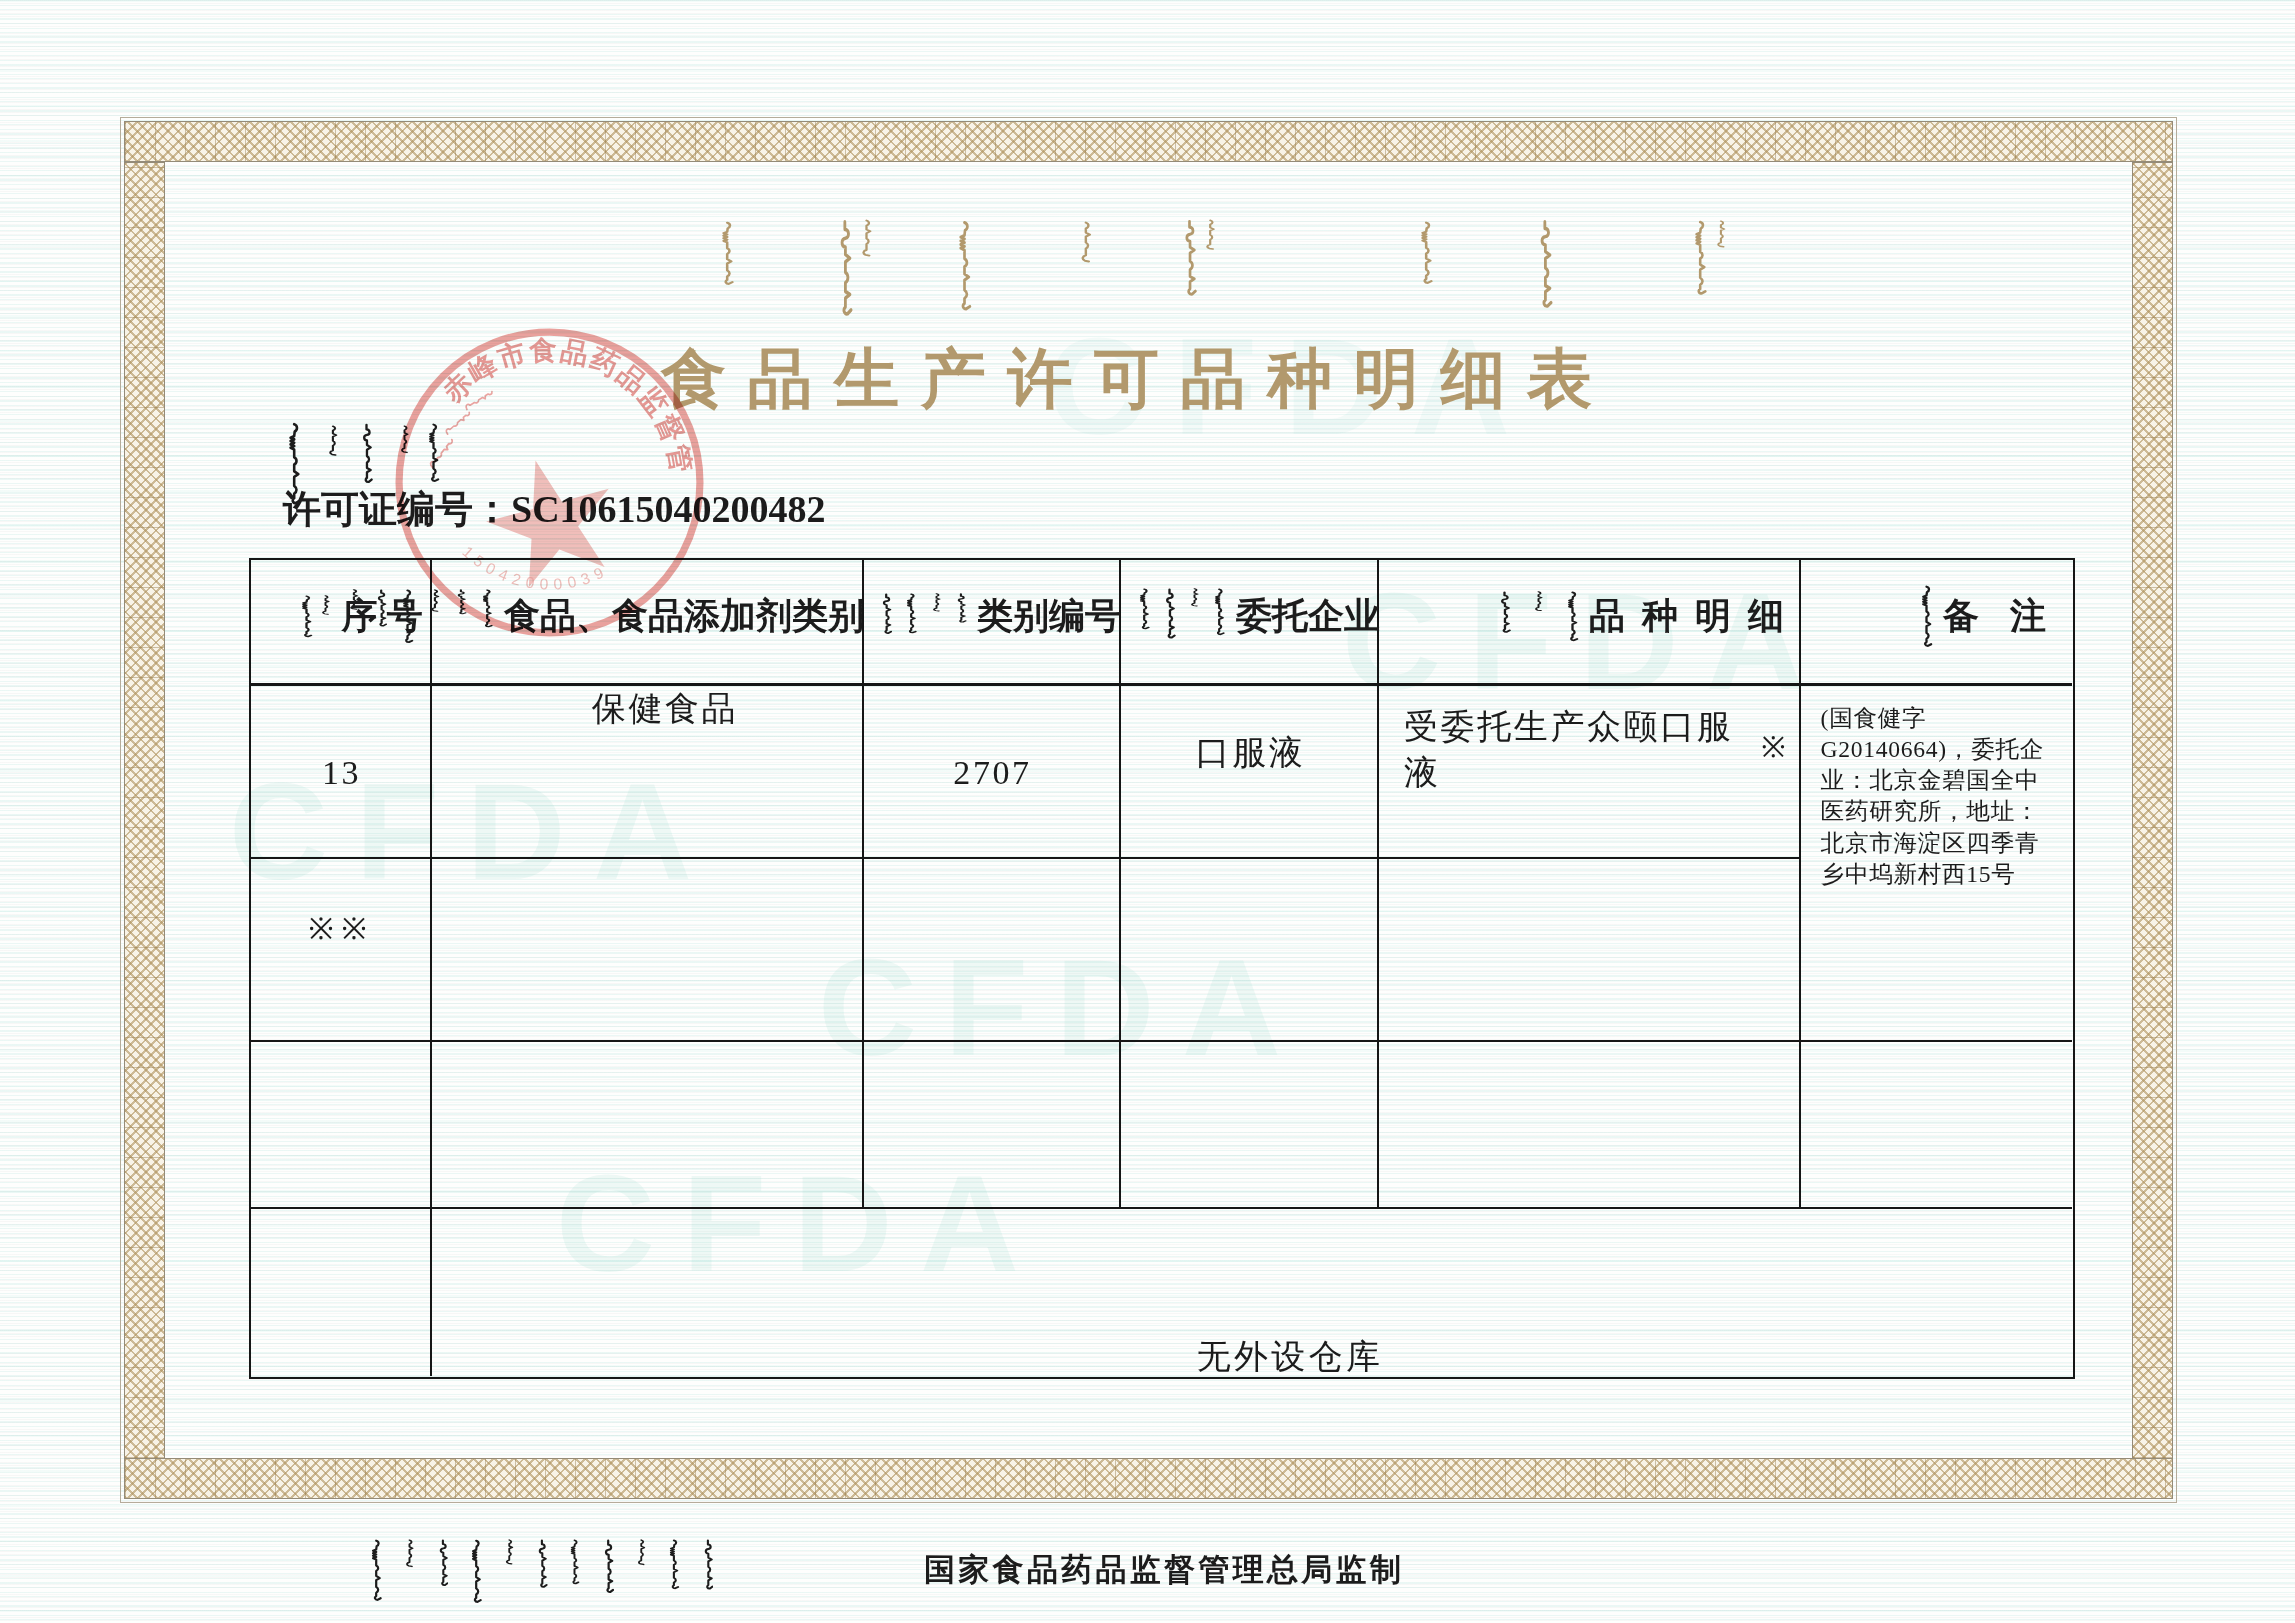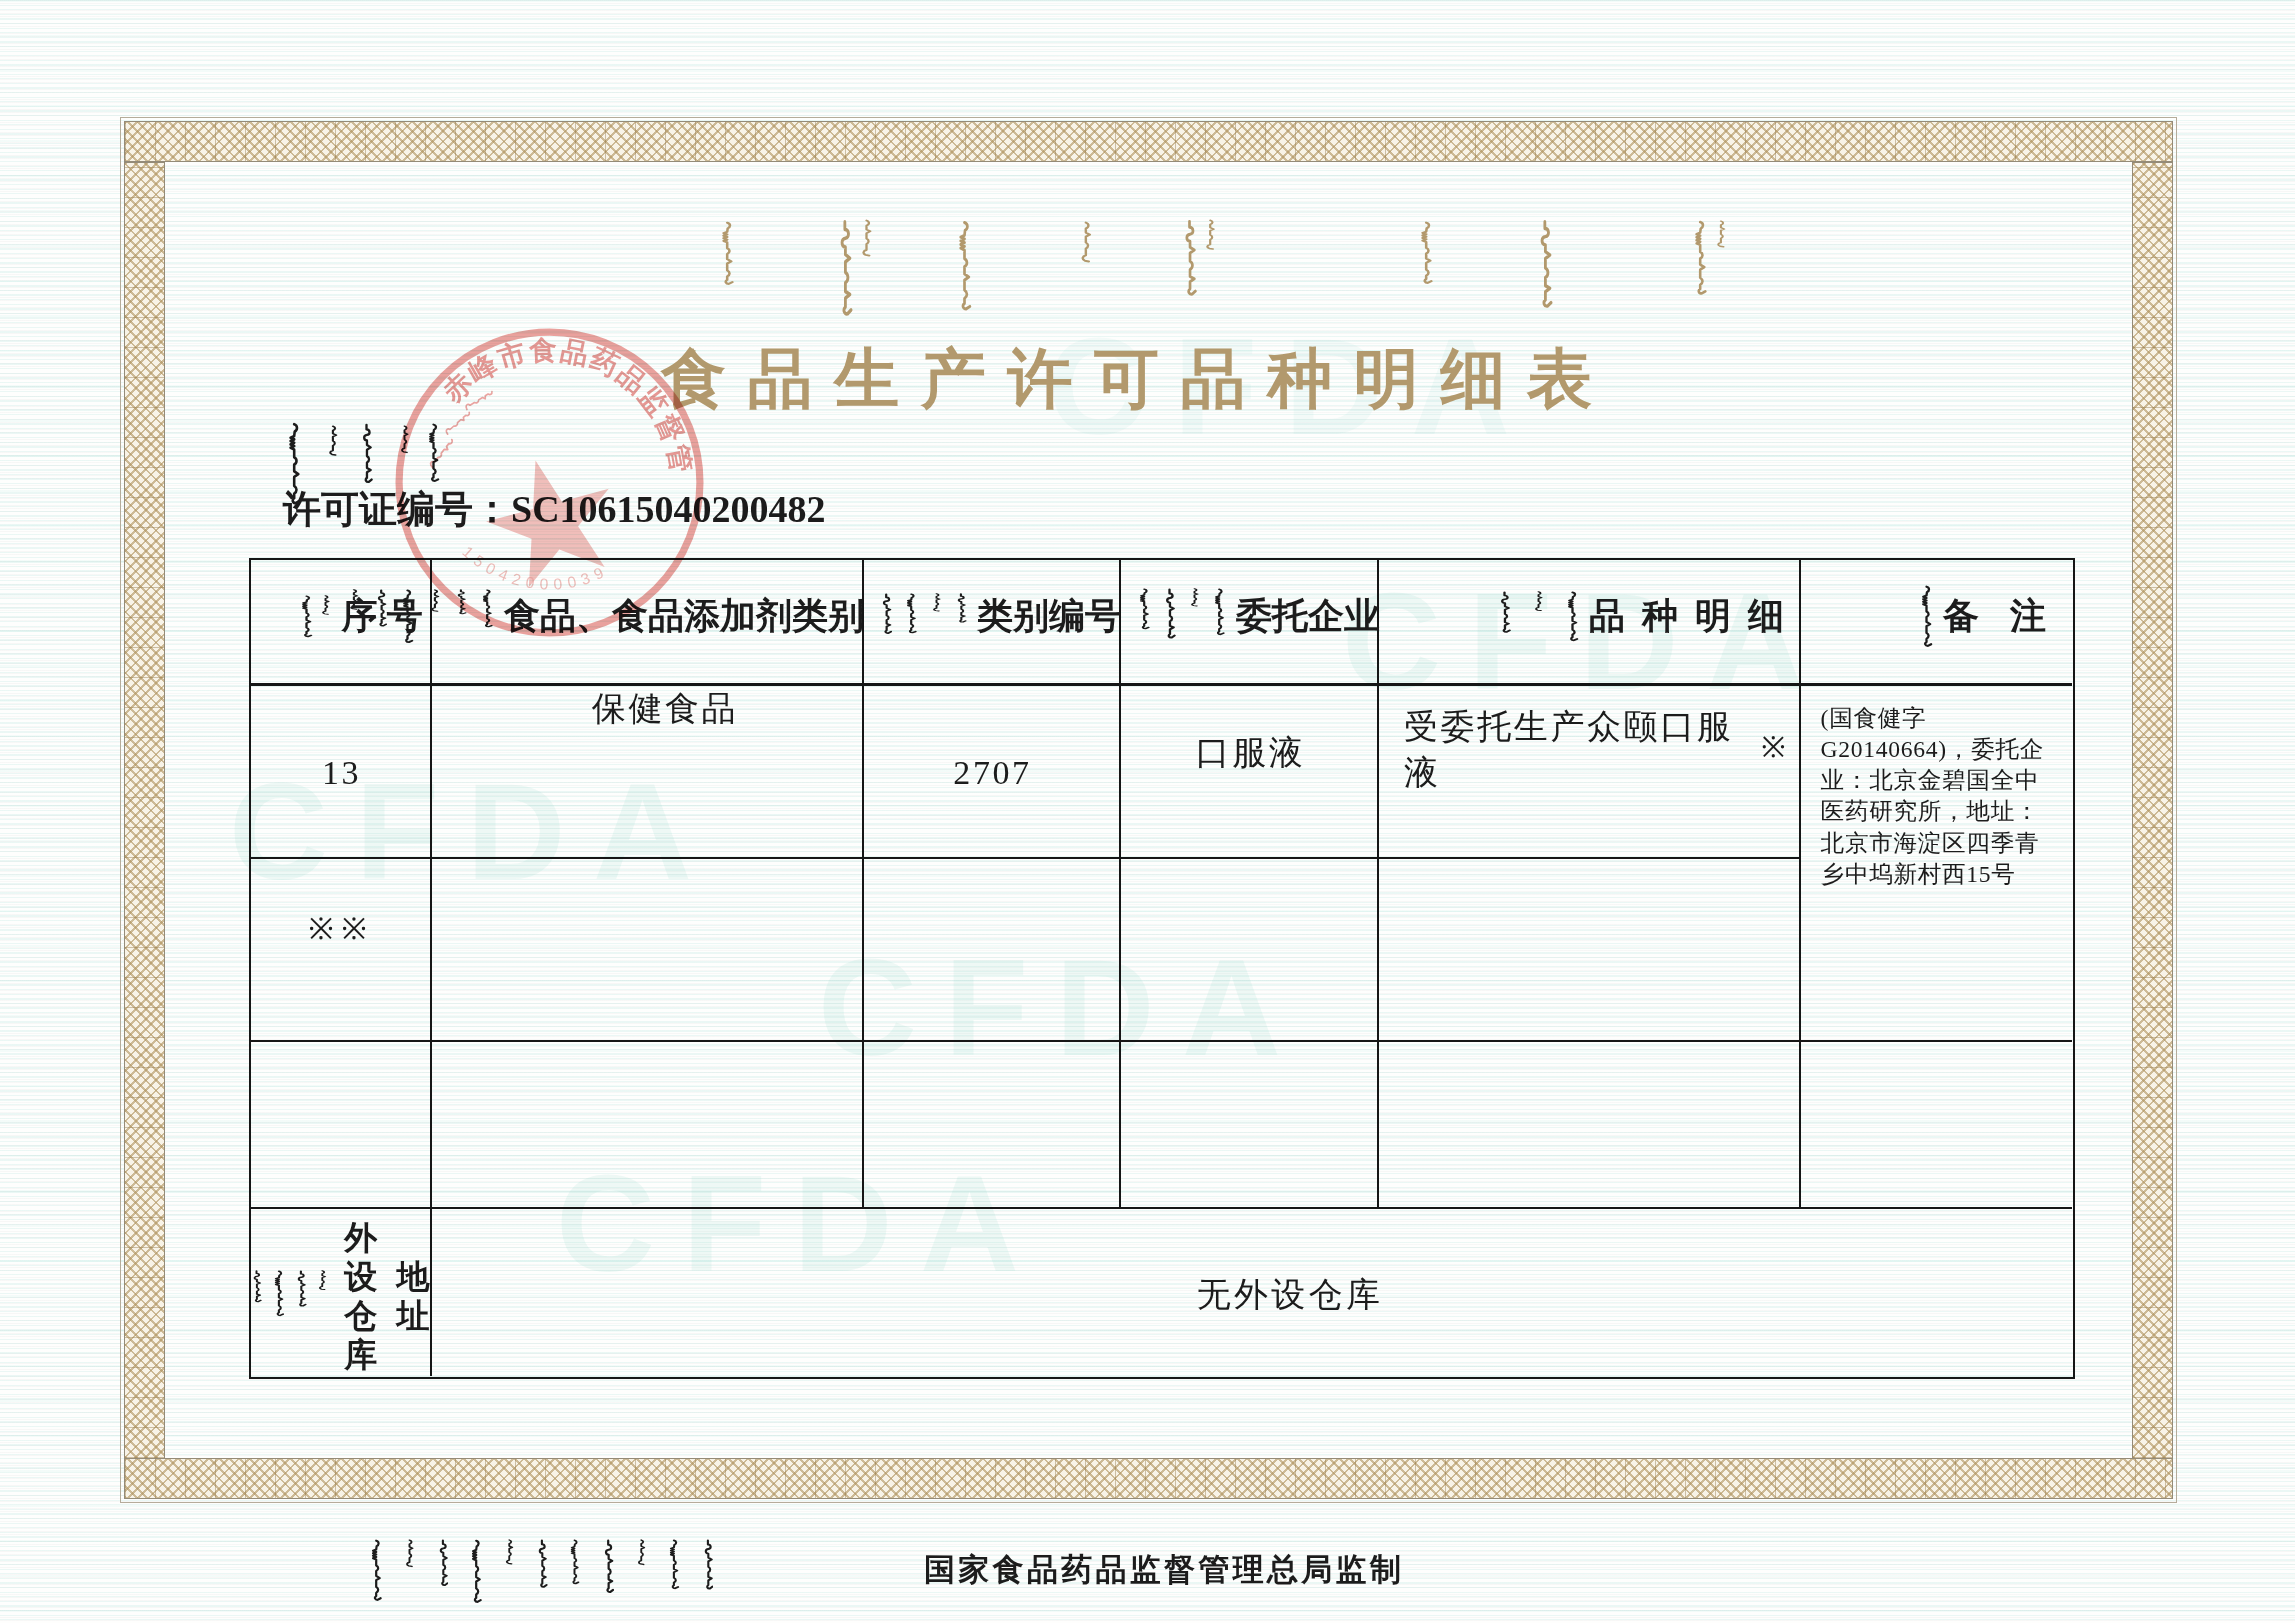--- a/index.html
+++ b/index.html
@@ -51,21 +51,21 @@
   .hcell{justify-content:flex-end; padding-bottom:13px; gap:10.5px;}
   .hlabel{font-size:36px; font-weight:bold; white-space:nowrap;}
   .ls-14{letter-spacing:9.2px;} .ls-26{letter-spacing:17px;} .ls-48{letter-spacing:31px;}
   .dtext{font-size:34px; letter-spacing:2.6px;}
   .mark{font-size:30px; letter-spacing:7.9px;}
   .remark{font-size:23.6px; line-height:1.32; text-align:left; align-items:flex-start;
           justify-content:flex-start; padding:17px 17px 0 19.6px; letter-spacing:0.7px;}
   .detail{align-items:flex-start; justify-content:space-between; text-align:left; padding:18.3px 13px 0 25px;}
   .detail .l2{margin-top:22px; font-size:29px;}
   .wlabel{font-size:33px; font-weight:bold; line-height:1.18; letter-spacing:2.6px;}
-  .wvalue{align-items:center; justify-content:center; text-align:left; padding-left:70px; font-size:34px; letter-spacing:3.3px;}
+  .wvalue{align-items:flex-end; justify-content:center; text-align:left; padding-left:70px; font-size:34px; letter-spacing:3.3px;}
   
   .stamp{position:absolute; left:386px; top:319px; width:327px; height:327px; z-index:6;
          mix-blend-mode:multiply; opacity:.88;}
   
   .footer-text{position:absolute; left:924px; top:1549px; z-index:2;
     font-size:31px; font-weight:bold; letter-spacing:3.3px; white-space:nowrap;}
 </style>
 </head>
 <body>
 
@@ -331,38 +331,20 @@
       <span class="l2">※</span>
     </div>
     <div class="cell remark" style="left:1550px; top:126px; width:276px; height:357px;">
         <span>(国食健字G20140664)，委托企业：北京金碧国全中医药研究所，地址：北京市海淀区四季青乡中坞新村西15号</span>
       </div>
 
     <div class="cell mark" style="left:0; top:299px; width:181px; height:183px; padding-bottom:46px;">
         <span>※※</span>
       </div>
 
-    <div class="cell" style="left:0; top:649px; width:181px; height:171px; padding-top:5.2px;">
-      <span class="mword" style="color:#1c1c1c; gap:10.5px; margin-bottom:6.5px;">
-          <svg class="mg" viewBox="0 0 28 150" preserveAspectRatio="none" style="width:11px;height:37px">
-            <use href="#mgB"></use>
-          </svg>
-          <svg class="mg" viewBox="0 0 28 150" preserveAspectRatio="none" style="width:11.8px;height:47px">
-            <use href="#mgA"></use>
-          </svg>
-          <svg class="mg" viewBox="0 0 28 150" preserveAspectRatio="none" style="width:11.8px;height:42px">
-            <use href="#mgB"></use>
-          </svg>
-          <svg class="mg" viewBox="0 0 28 150" preserveAspectRatio="none" style="width:10.5px;height:30px">
-            <use href="#mgC"></use>
-          </svg>
-        </span>
-      <span class="wlabel">外设仓库</span>
-      <span class="wlabel">地址</span>
-    </div>
     <div class="cell wvalue" style="left:181px; top:649px; width:1646px; height:171px;">
         <span>无外设仓库</span>
       </div>
   </div>
 
   <svg class="stamp" viewBox="0 0 500 500">
     <circle cx="250" cy="250" r="230" fill="none" stroke="#e0716c" stroke-width="11" opacity="0.75"></circle>
     <path id="arcT" d="M 62 250 A 188 188 0 0 1 438 250" fill="none"></path>
     <path id="arcB" d="M 76 300 A 190 190 0 0 0 424 300" fill="none"></path>
     <text font-size="42" font-weight="bold" fill="#de6d68" opacity="0.8" letter-spacing="3" font-family="Liberation Serif, DejaVu Serif, serif">

